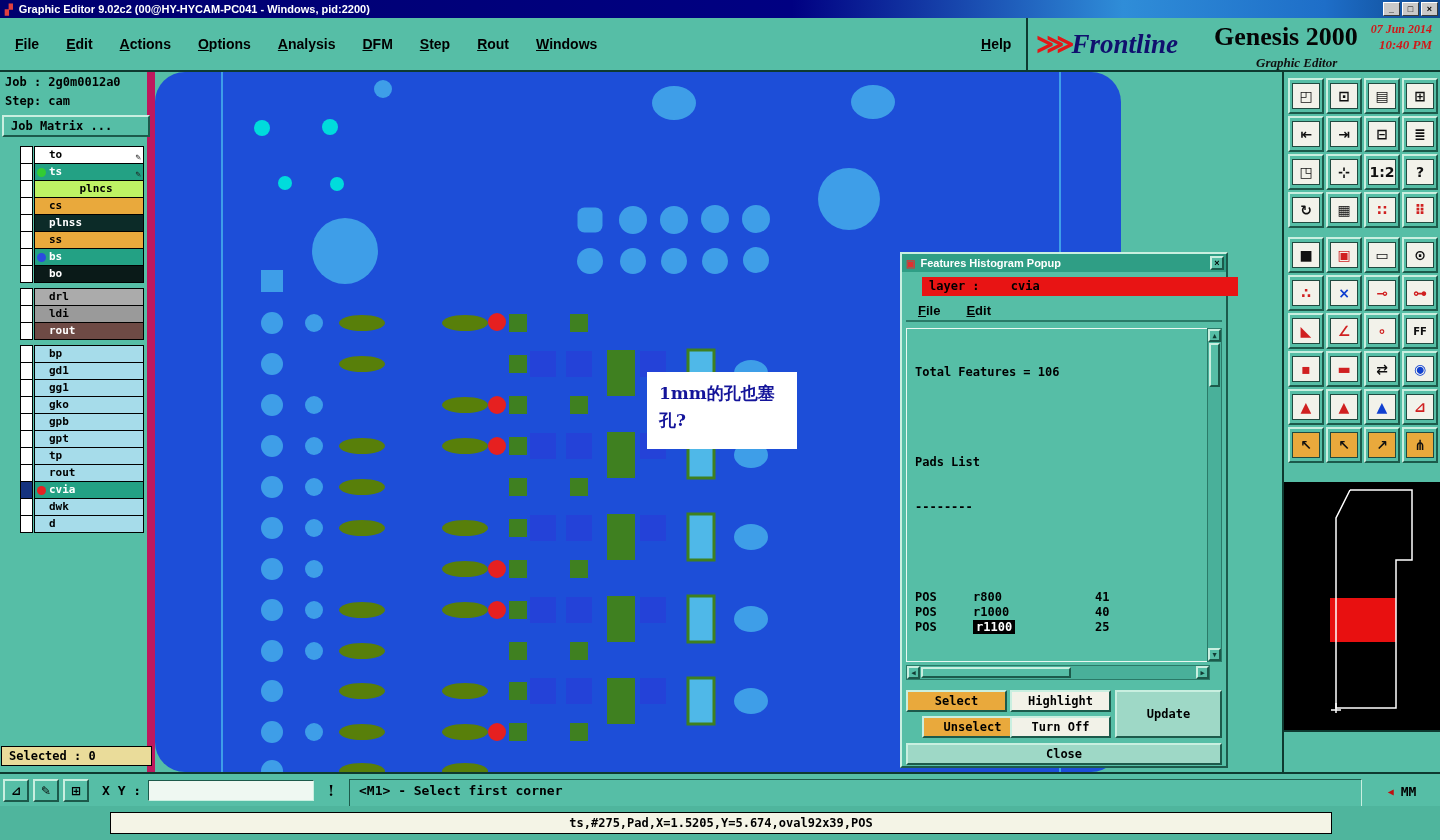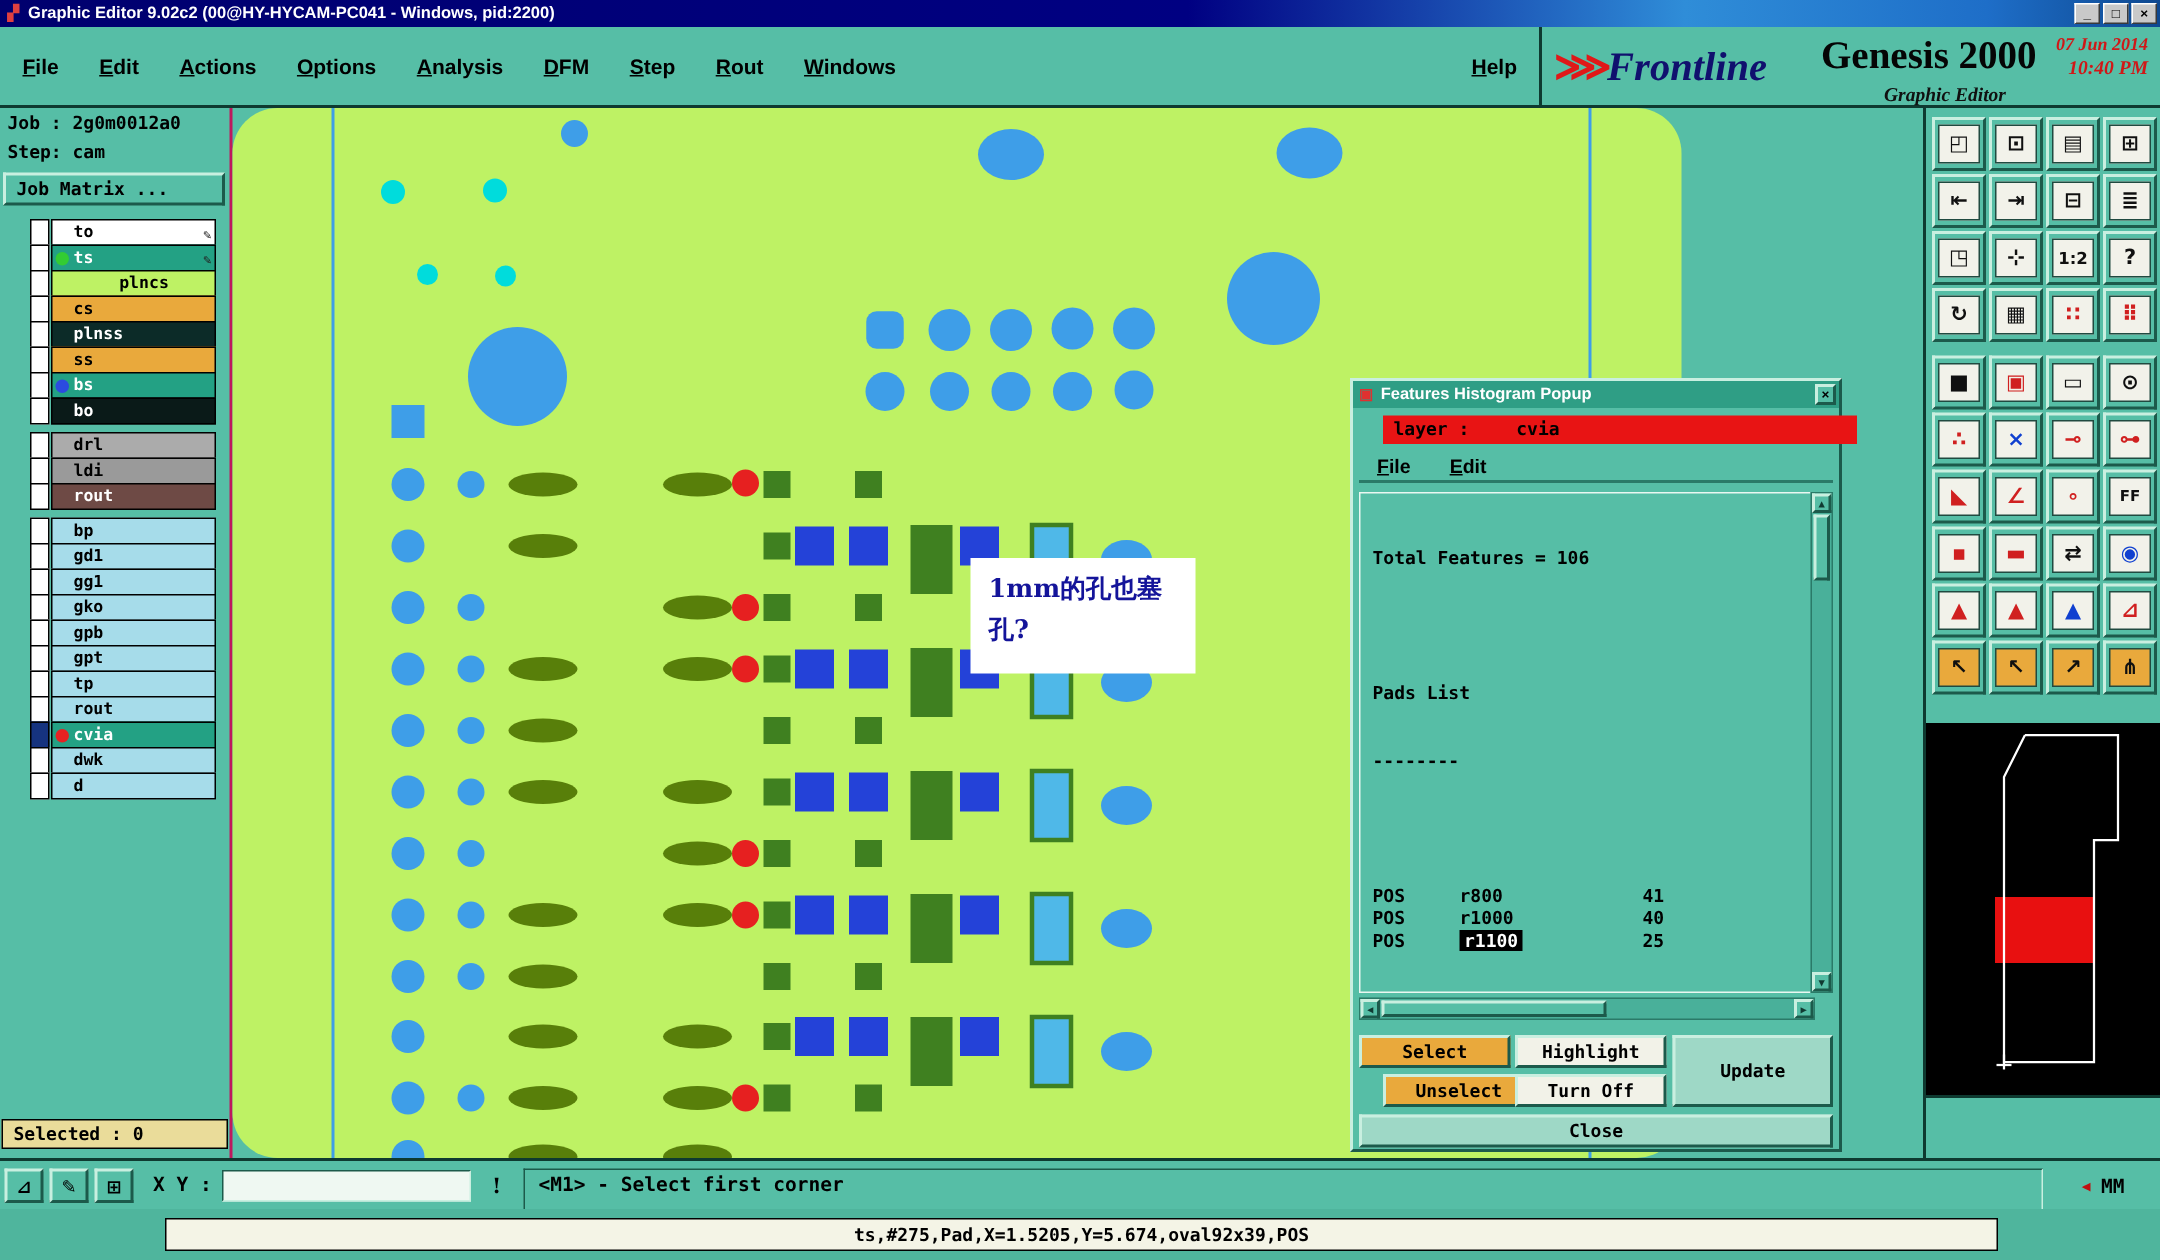--- a/index.html
+++ b/index.html
@@ -35,38 +35,38 @@
   .fl-logo { position:absolute; left:8px; top:10px; font: italic bold 27px "Liberation Serif",serif; color:#10106E; }
   .fl-glyph { color:#E01818; font-style:normal; letter-spacing:-3px; }
   .genesis { position:absolute; left:186px; top:4px; font: bold 26px "Liberation Serif",serif; color:#050505; }
   .brand-date { position:absolute; right:8px; top:4px; text-align:right; color:#D01818;
     font: italic bold 12px "Liberation Serif",serif; line-height:15px; }
   .brand-time { font-size:13px; }
   .ge-sub { position:absolute; left:228px; top:37px; font: italic bold 13px "Liberation Serif",serif; color:#101010; }
 
   
   #leftpanel { position:absolute; left:0; top:72px; width:155px; height:700px;
-    background:#56BEA6; border-right:2px solid #be185d; }
+    background:#56BEA6; border-right:8px solid #be185d; }
   .job-row { font: bold 12px "DejaVu Sans Mono",monospace; color:#000; padding:3px 0 2px 5px; white-space:pre; }
   #job-matrix { display:block; margin:5px 2px 10px 2px; width:148px; height:22px; background:#56BEA6;
     font: bold 12px "DejaVu Sans Mono",monospace; text-align:left; padding-left:7px; color:#000; cursor:default; }
   .layer-list { margin-left:20px; width:124px; }
   .layer-row { display:flex; height:18px; margin-top:-1px; position:relative; }
   .layer-cb { width:13px; height:18px; border:1px solid #000; background:#FFF; }
   .layer-cb.checked { background:#16337F; }
   .layer-name { flex:1; border:1px solid #000; margin-left:1px; position:relative;
     font: bold 11px "DejaVu Sans Mono",monospace; line-height:16px; padding-left:14px; }
   .layer-dot { position:absolute; left:2px; top:4px; width:9px; height:9px; border-radius:50%; }
   .layer-flag { position:absolute; right:2px; top:2px; font-size:9px; color:#222; }
   #selected-box { position:absolute; left:1px; top:674px; width:151px; height:20px;
     background:#EADC9A; border:1px solid #000; font: bold 12px "DejaVu Sans Mono",monospace;
     line-height:18px; padding-left:7px; color:#000; }
 
   
-  #canvas { position:absolute; left:155px; top:72px; width:966px; height:700px; background:#bef264;border-radius:30px; }
+  #canvas { position:absolute; left:155px; top:72px; width:966px; height:700px; background:#1d4ed8;border-radius:30px; }
   #annotation { position:absolute; left:492px; top:300px; width:150px; height:77px; background:#FFF;
     color:#14149A; font: bold 17px "DejaVu Serif",serif; padding:8px 0 0 12px; line-height:27px; }
 
   
   #popup { position:absolute; left:900px; top:252px; width:328px; height:516px; background:#56BEA6; z-index:50; }
   .popup-tb { position:absolute; left:0; top:0; right:0; height:18px; background:#2F9E85;
     display:flex; align-items:center; padding:0 4px; color:#FFF; font: bold 11px "Liberation Sans",sans-serif; }
   .popup-tb .p-icon { color:#E03030; margin-right:5px; font-size:10px; }
   .popup-close { position:absolute; right:2px; top:2px; width:14px; height:14px; background:#56BEA6;
     color:#000; font: bold 9px "Liberation Sans",sans-serif; display:flex; align-items:center; justify-content:center; }
@@ -477,21 +477,21 @@
           </div>
         </div>
         <div class="tool-row">
           <div class="tool-btn raised">
             <span class="tool-ico">◳</span>
           </div>
           <div class="tool-btn raised">
             <span class="tool-ico">⊹</span>
           </div>
           <div class="tool-btn raised">
-            <span class="tool-ico" style="font-size: 11px;">1:2</span>
+            <span class="tool-ico" style="font-size: 14px;">1:2</span>
           </div>
           <div class="tool-btn raised">
             <span class="tool-ico">?</span>
           </div>
         </div>
         <div class="tool-row">
           <div class="tool-btn raised">
             <span class="tool-ico">↻</span>
           </div>
           <div class="tool-btn raised">

